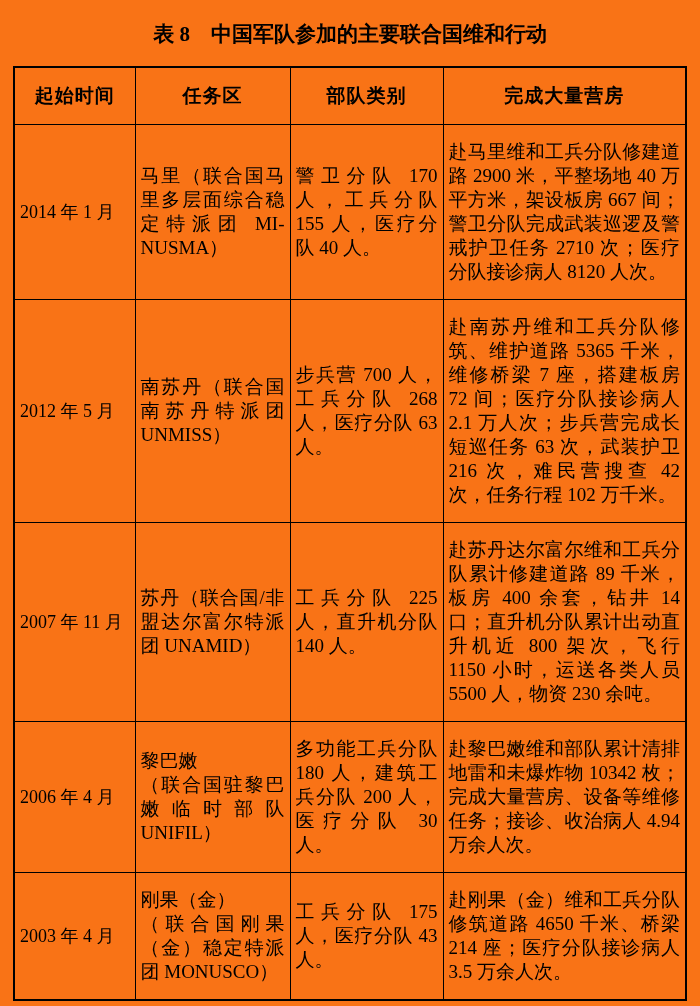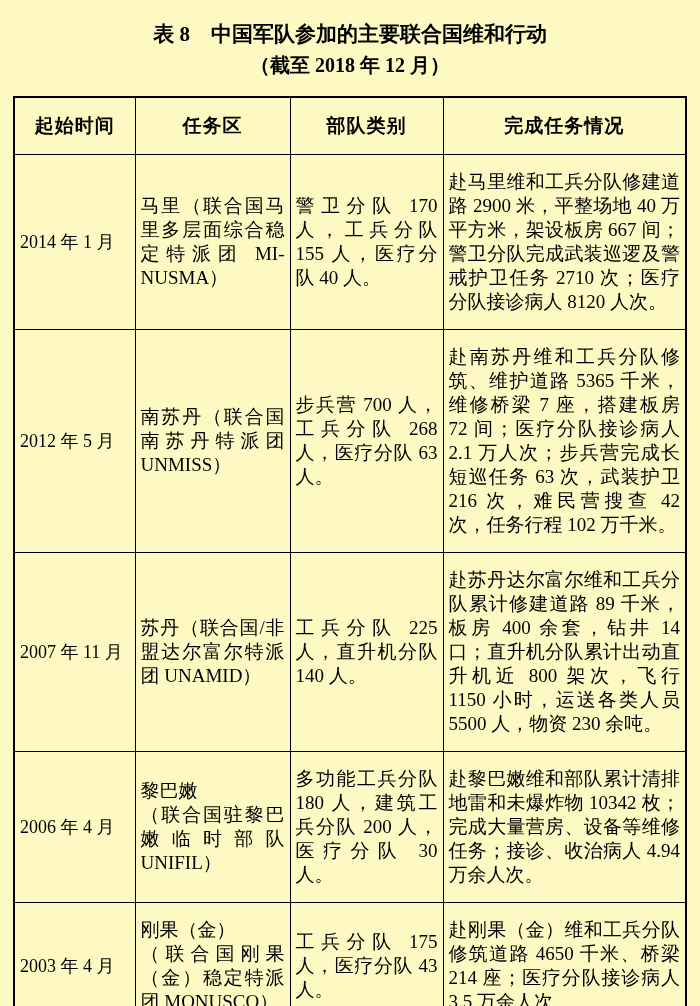--- a/index.html
+++ b/index.html
@@ -7,21 +7,21 @@
     width: 700px;
     background: #ffffff;
     color: #000000;
     font-family: "Liberation Serif", "DejaVu Serif", serif;
   }
   .page {
     width: 700px;
     height: 1006px;
     padding-top: 20px;
     overflow: hidden;
-    background: #fef9c3;
+    background: #f97316;
   }
   .doc-title {
     text-align: center;
     font-weight: bold;
     font-size: 21px;
     line-height: 28px;
   }
   .doc-subtitle {
     text-align: center;
     font-weight: bold;
@@ -79,35 +79,34 @@
     text-indent: -34px;
   }
 </style>
 </head>
 <body>
 
 <div class="page">
 
   <div class="doc-title">表 8　中国军队参加的主要联合国维和行动</div>
 
-  <div class="doc-subtitle">（截至 2018 年 12 月）</div>
 
   <table class="pk-table">
     <colgroup>
       <col class="c1">
         <col class="c2">
         <col class="c3">
         <col class="c4">
     </colgroup>
     <thead>
       <tr id="header-row">
           <th>起始时间</th>
           <th>任务区</th>
           <th>部队类别</th>
-          <th>完成任务情况</th>
+          <th>完成大量营房</th>
         </tr>
     </thead>
     <tbody id="table-body">
         <tr>
           <td>2014 年 1 月</td>
           <td>马里（联合国马里多层面综合稳定特派团 MI-NUSMA）</td>
           <td>警卫分队 170 人，工兵分队 155 人，医疗分队 40 人。</td>
           <td>赴马里维和工兵分队修建道路 2900 米，平整场地 40 万平方米，架设板房 667 间；警卫分队完成武装巡逻及警戒护卫任务 2710 次；医疗分队接诊病人 8120 人次。</td>
         </tr>
         <tr>

